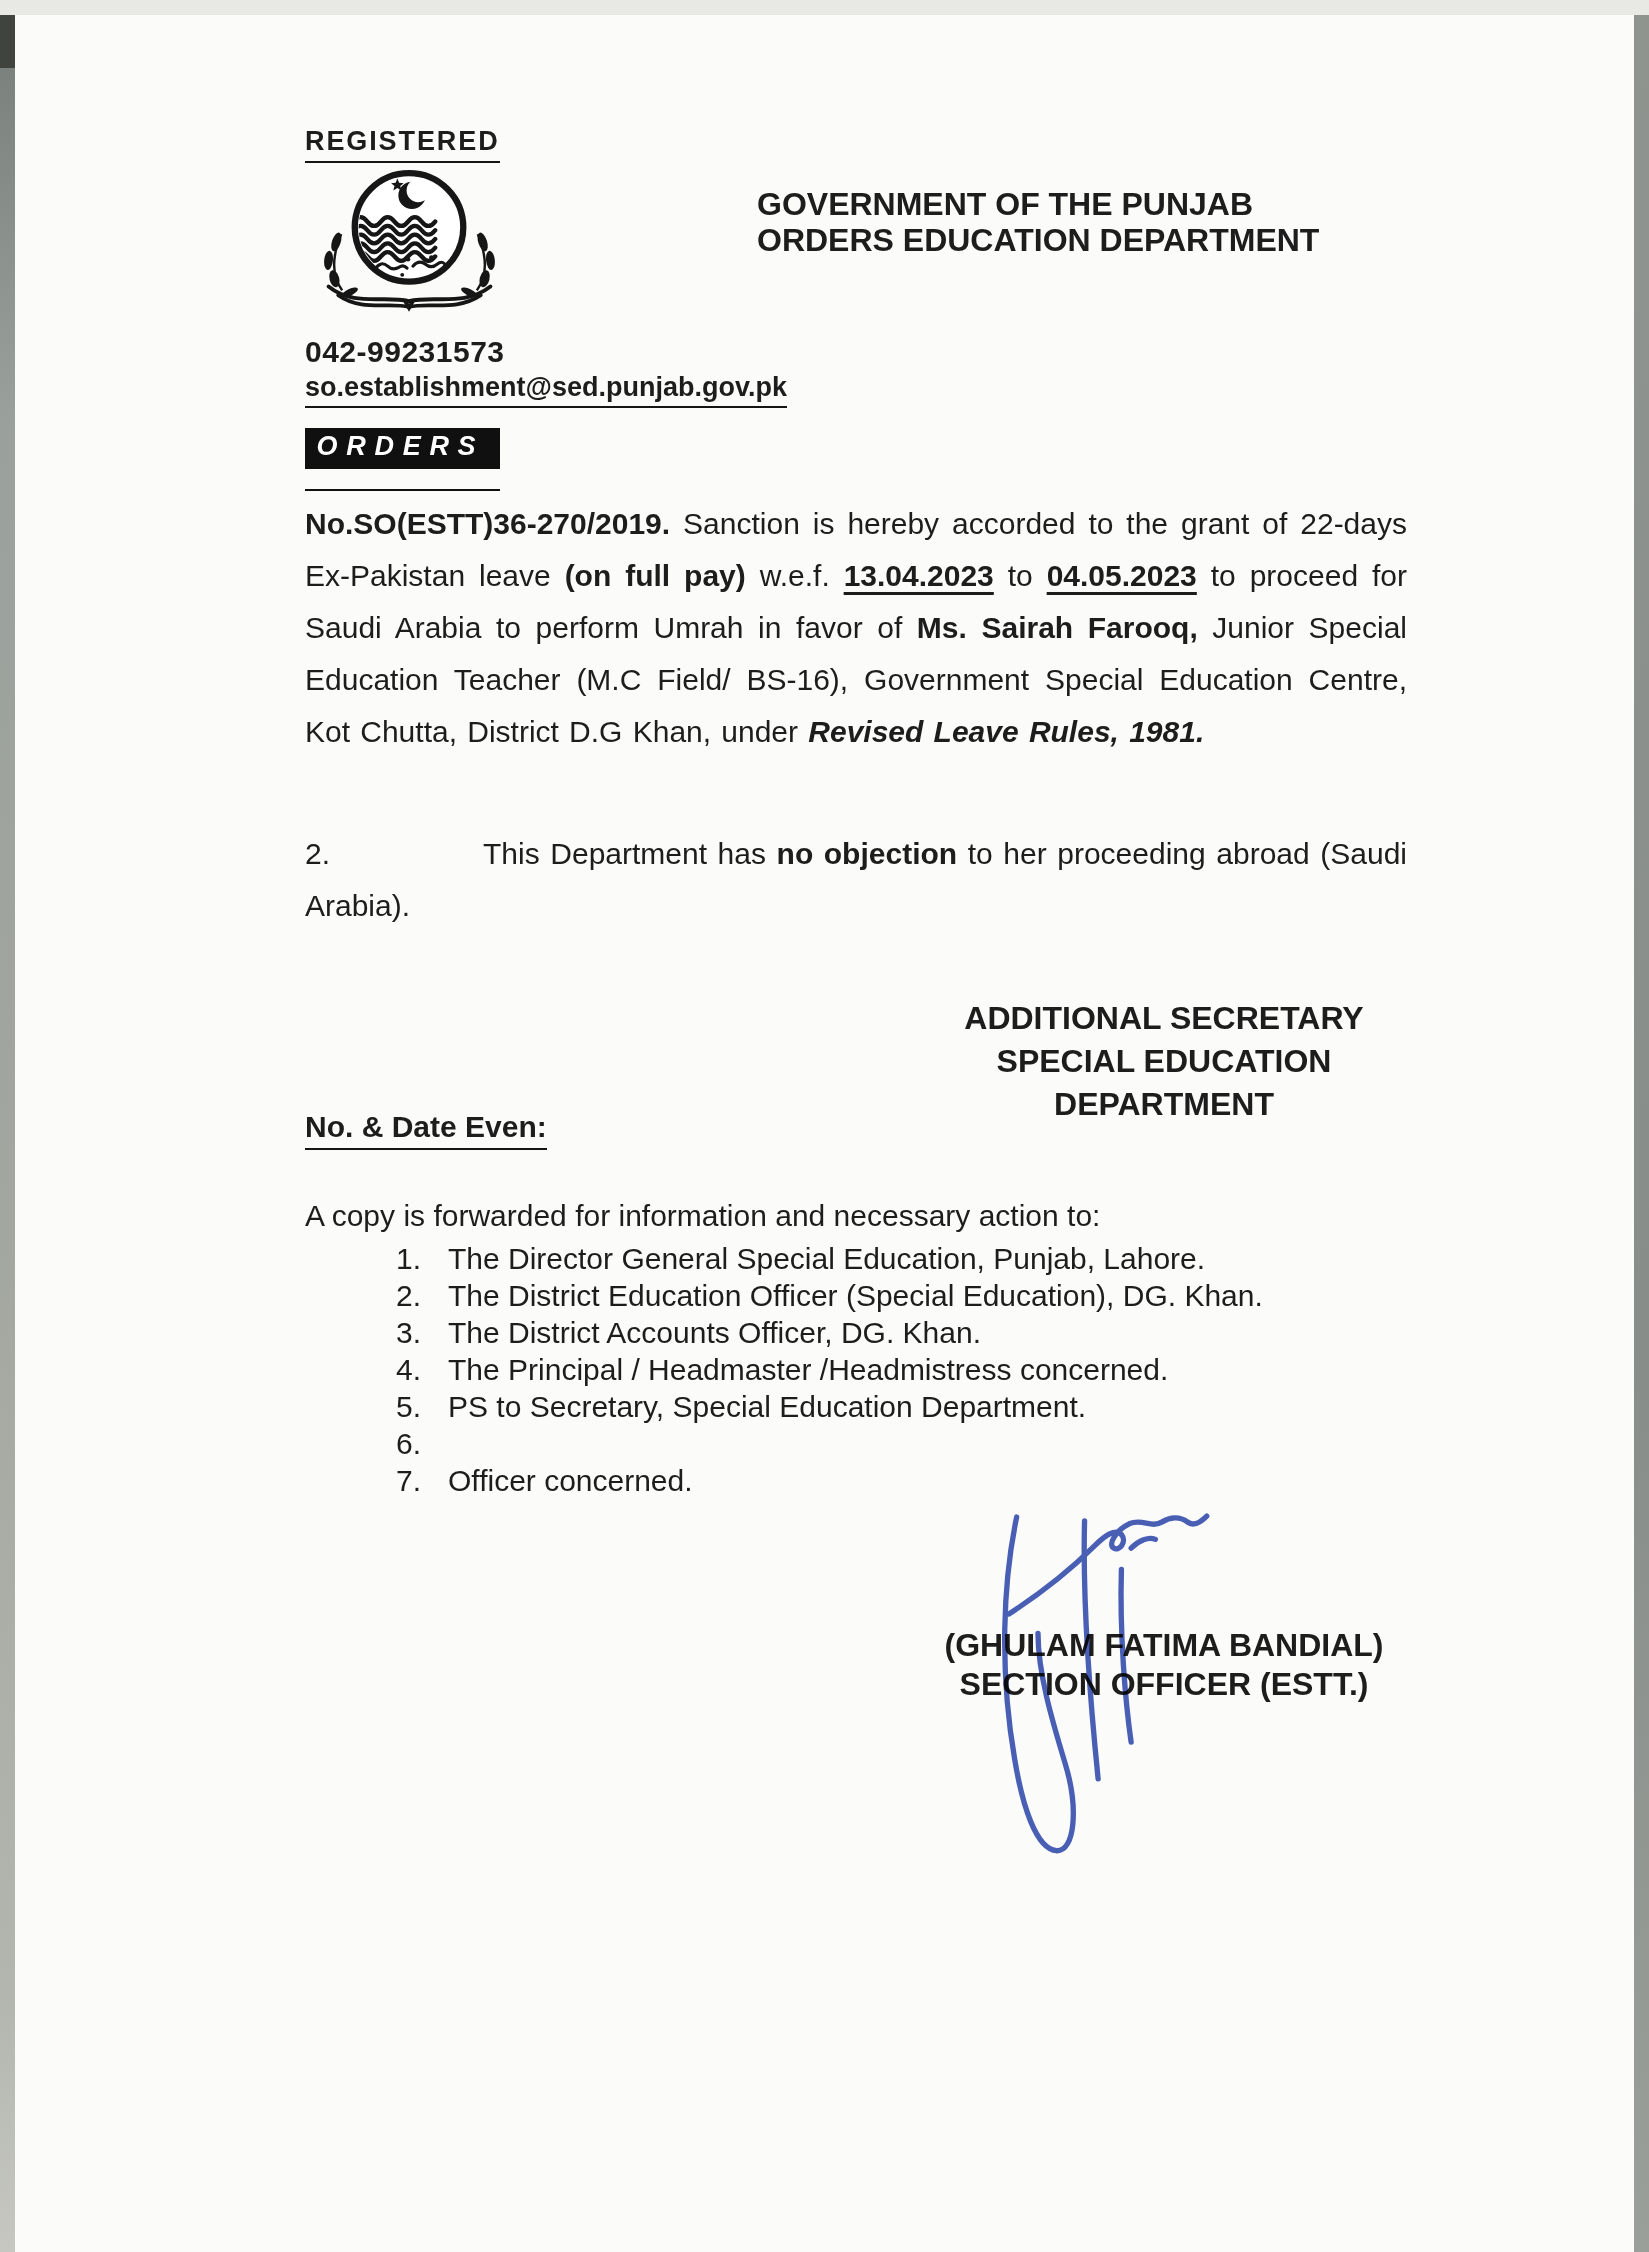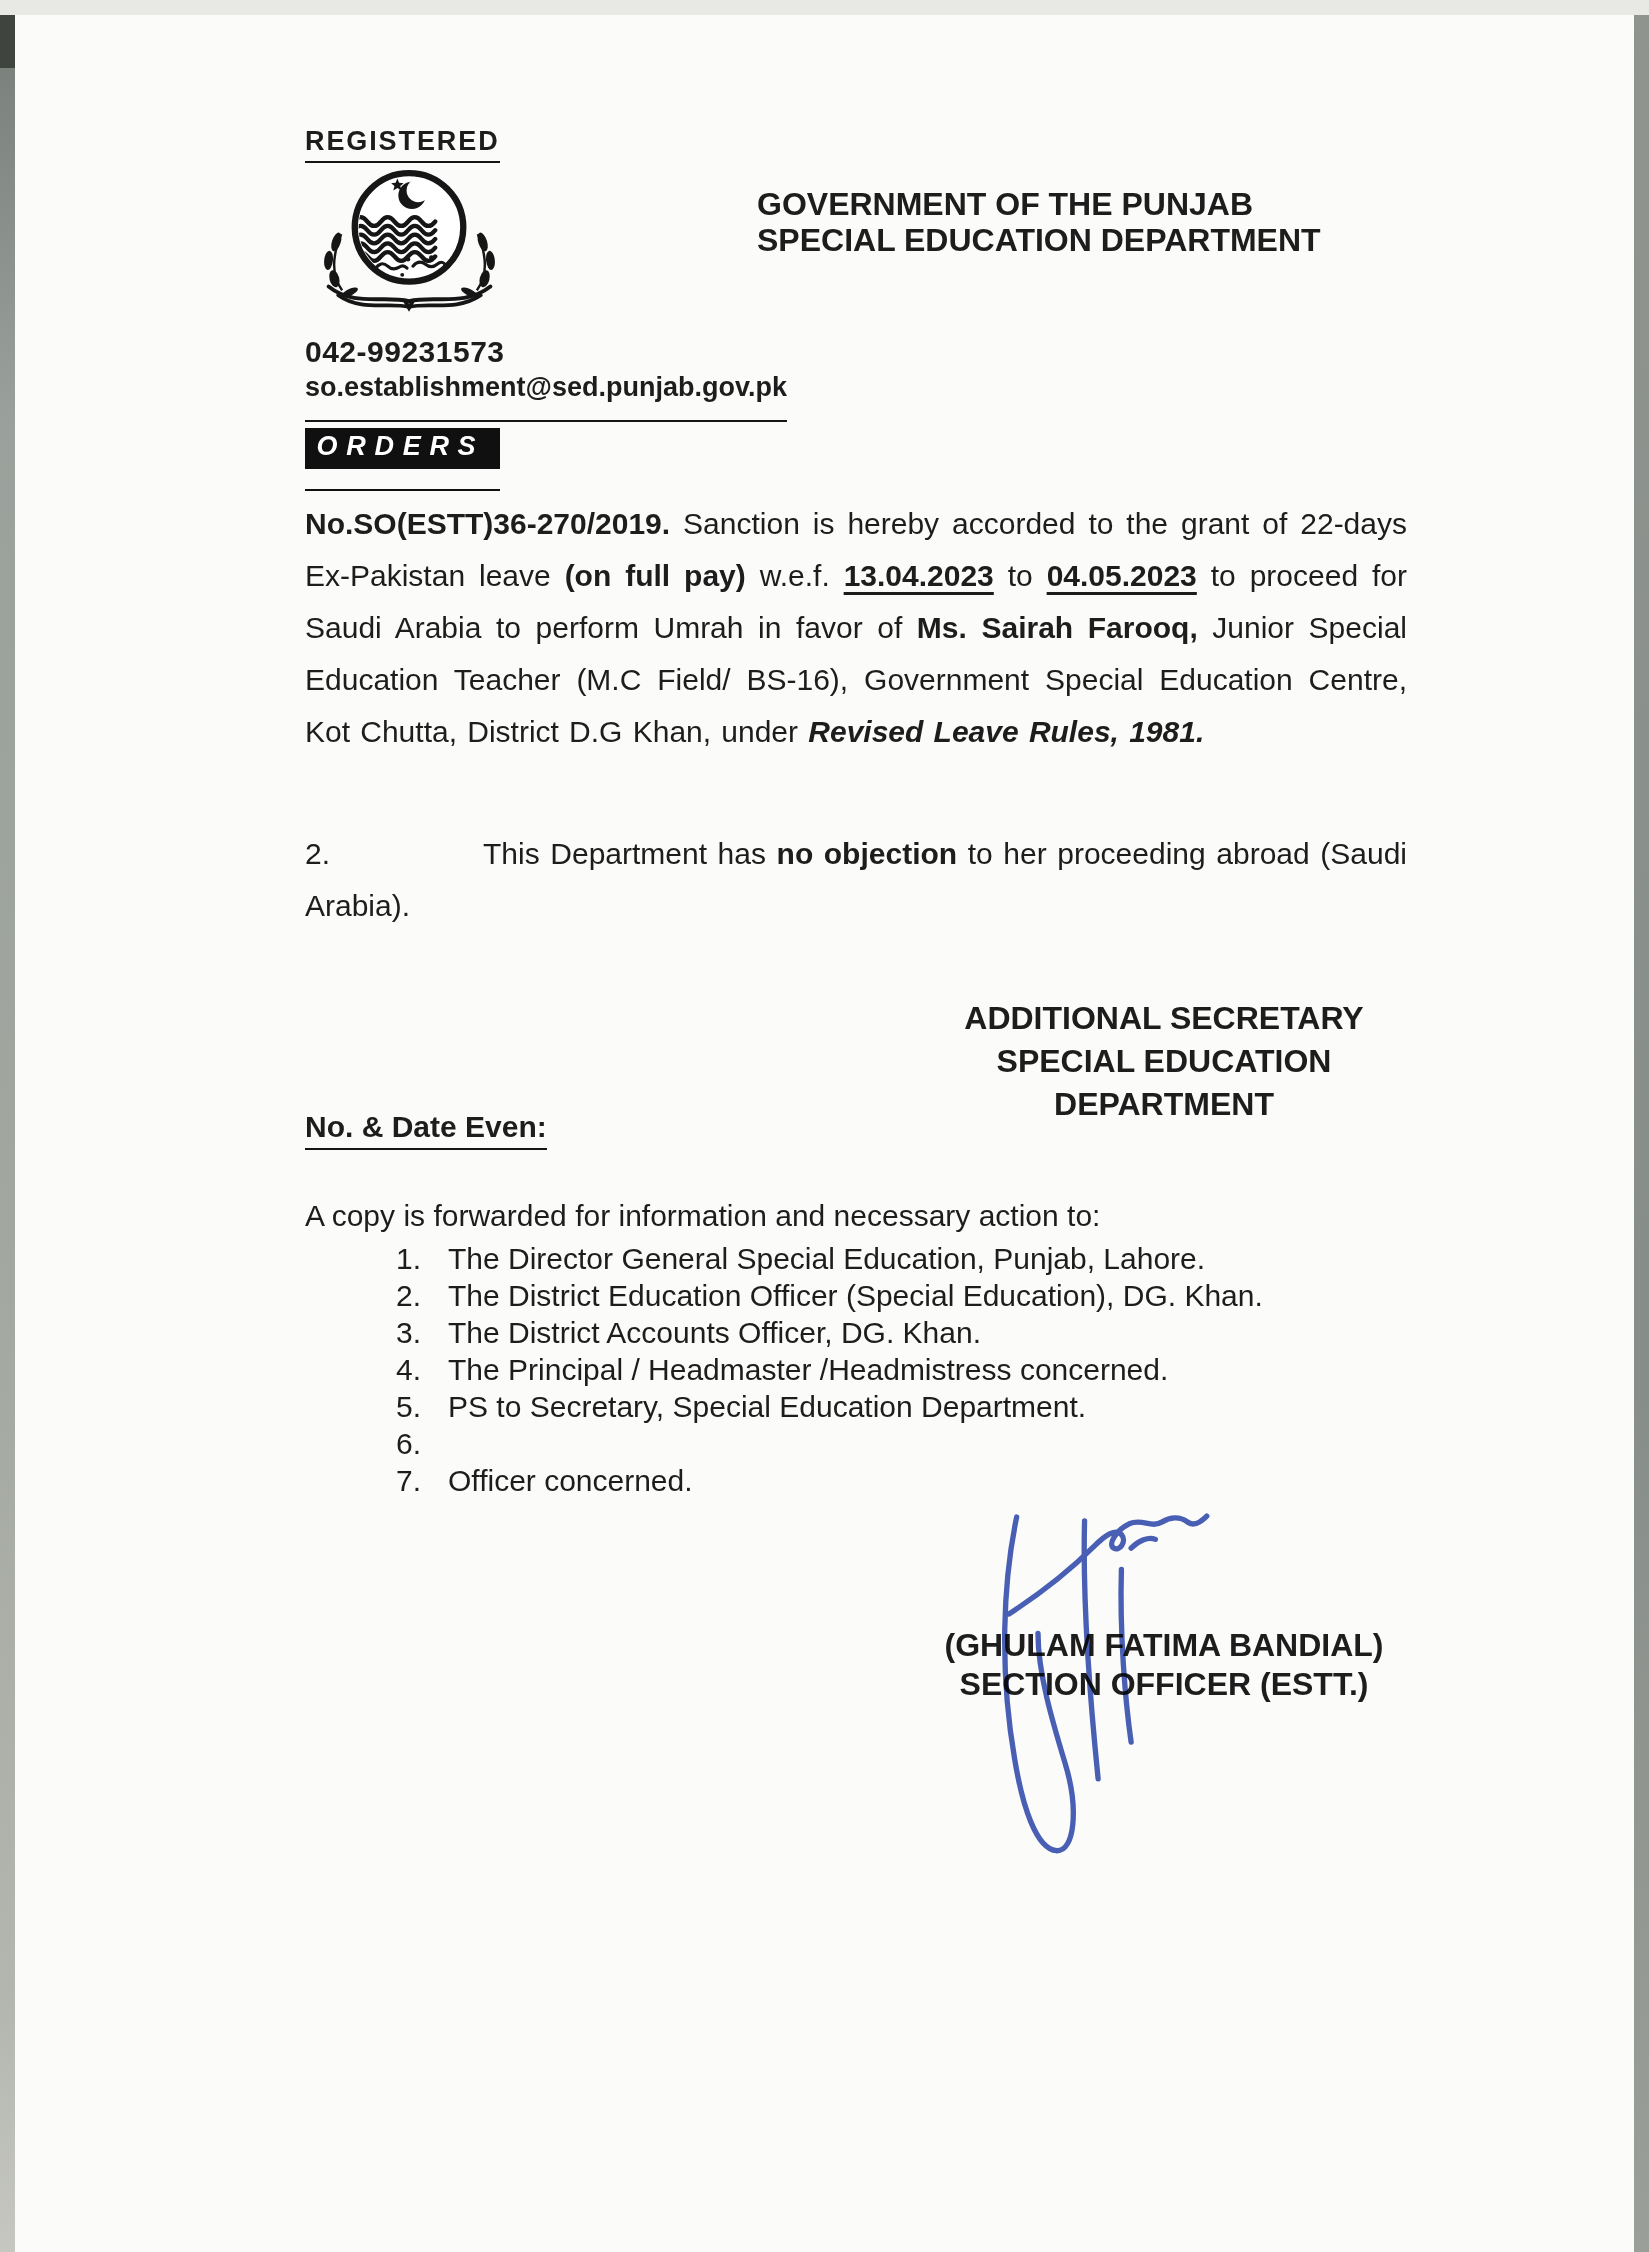--- a/index.html
+++ b/index.html
@@ -21,21 +21,21 @@
     border-bottom:2.9px solid #151515;padding-bottom:3.9px;}
 
   .header-right{left:757px;top:171px;width:670px;text-align:left;}
   .hr-line{font-size:32px;font-weight:bold;line-height:36px;}
   .hr-address{font-size:25px;line-height:29px;margin-top:3.9px;}
 
   .phone{left:305px;top:320px;font-size:30px;font-weight:bold;letter-spacing:0.5px;}
   .date-line{left:757px;top:312px;width:670px;text-align:center;font-size:32px;}
   .date-line sup{font-size:19.4px;vertical-align:super;line-height:0;}
   .email{left:305px;top:357px;font-size:27px;font-weight:bold;
-    border-bottom:2.9px solid #151515;padding-bottom:17px;}
+    border-bottom:2.9px solid #151515;padding-bottom:3px;}
 
   .orders-wrap{left:305px;top:413px;border-bottom:2.9px solid #101010;padding-bottom:20px;}
   .orders-box{display:inline-block;background:#101010;color:#ffffff;
     font-size:27px;font-weight:bold;font-style:italic;letter-spacing:8.7px;
     padding:2.9px 15.5px 6.8px 11.6px;}
 
   .para{left:305px;width:1102px;font-size:30px;line-height:52px;
     text-align:justify;word-spacing:1.9px;}
   .para1{top:483px;}
   .para2{top:813px;}
@@ -117,21 +117,21 @@
 
     <g fill="none" stroke="#161616" stroke-width="4" stroke-linecap="round">
       <path d="M14,124 C40,145 70,133 97,139 C124,133 154,145 181,124"></path>
       <path d="M24,133 C48,150 76,140 97,145 C118,140 146,150 171,133"></path>
       <path d="M93,139 l4,7 l4,-7"></path>
     </g>
   </svg>
 
   <div class="abs header-right">
     <div class="hr-line">GOVERNMENT OF THE PUNJAB</div>
-    <div class="hr-line">SPECIAL EDUCATION DEPARTMENT</div>
+    <div class="hr-line">ORDERS EDUCATION DEPARTMENT</div>
   </div>
 
   <div class="abs phone">042-99231573</div>
   <div class="abs email">so.establishment@sed.punjab.gov.pk</div>
 
   <div class="abs orders-wrap">
     <span class="orders-box">ORDERS</span>
   </div>
 
   <div class="abs para para1"><span class="b">No.SO(ESTT)36-270/2019.</span><span> Sanction is hereby accorded to the grant of 22-days Ex-Pakistan leave </span><span class="b">(on full pay)</span><span> w.e.f. </span><span class="bu">13.04.2023</span><span> to </span><span class="bu">04.05.2023</span><span> to proceed for Saudi Arabia to perform Umrah in favor of </span><span class="b">Ms. Sairah Farooq,</span><span> Junior Special Education Teacher (M.C Field/ BS-16), Government Special Education Centre, Kot Chutta, District D.G Khan, under </span><span class="bi">Revised Leave Rules, 1981.</span></div>

